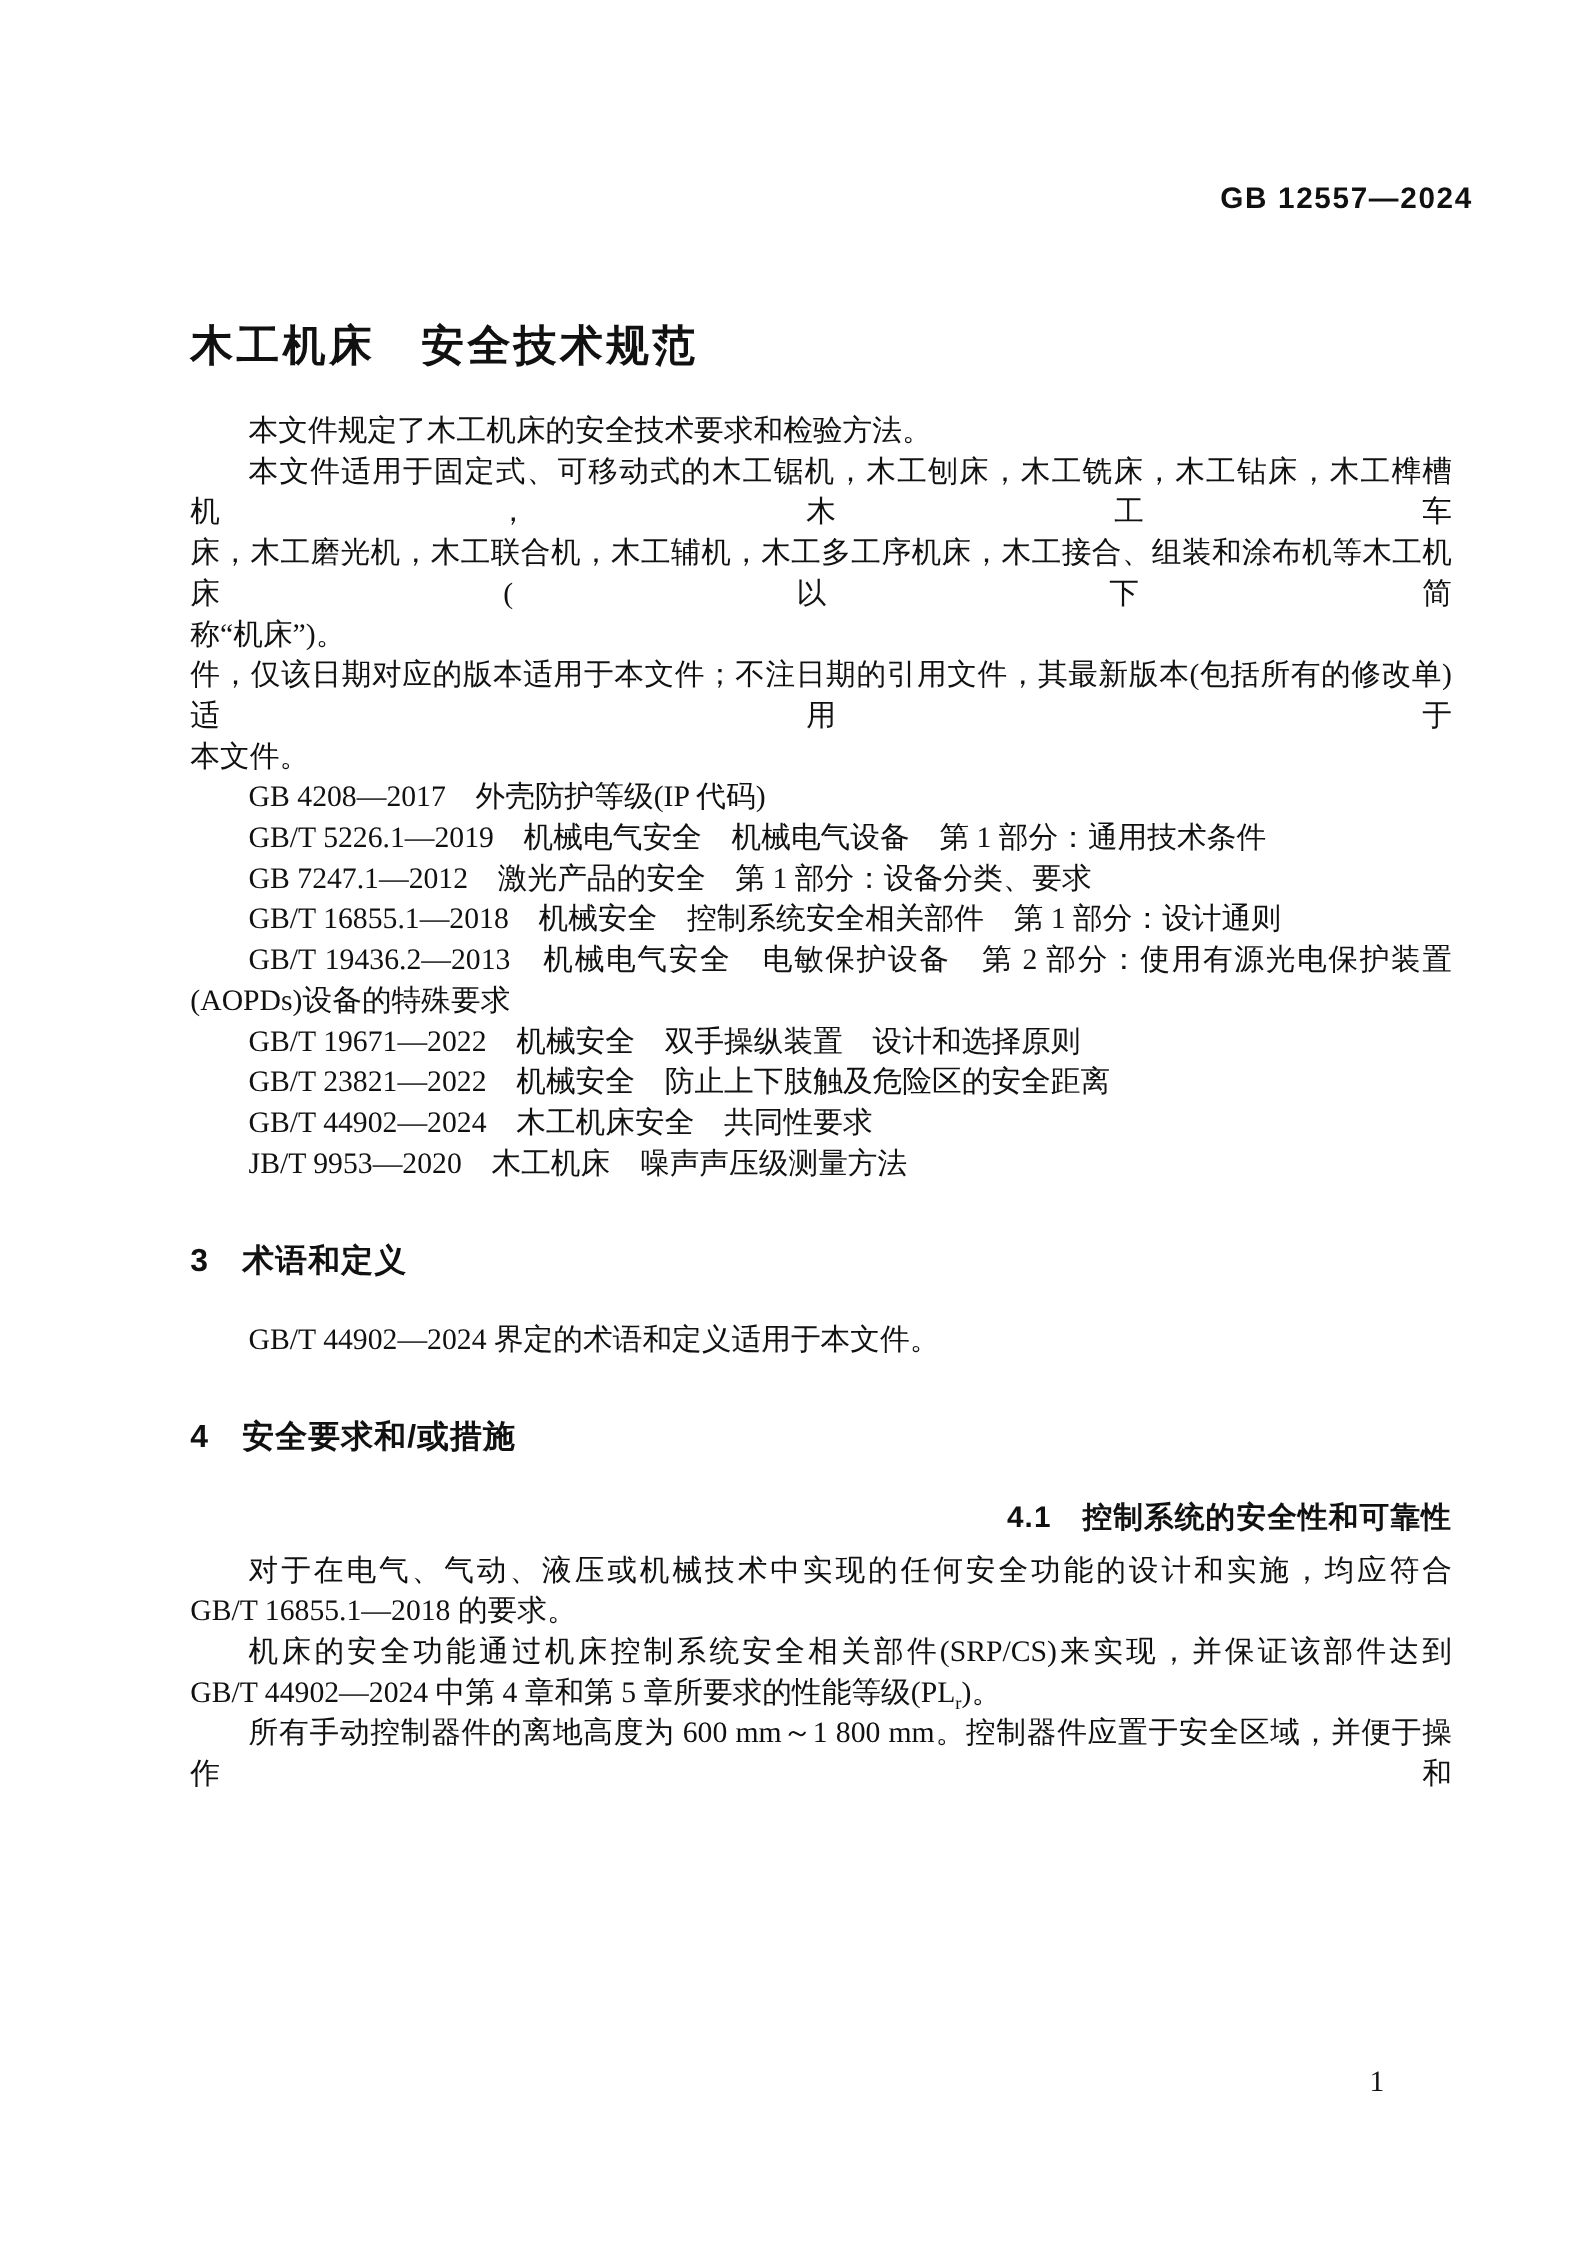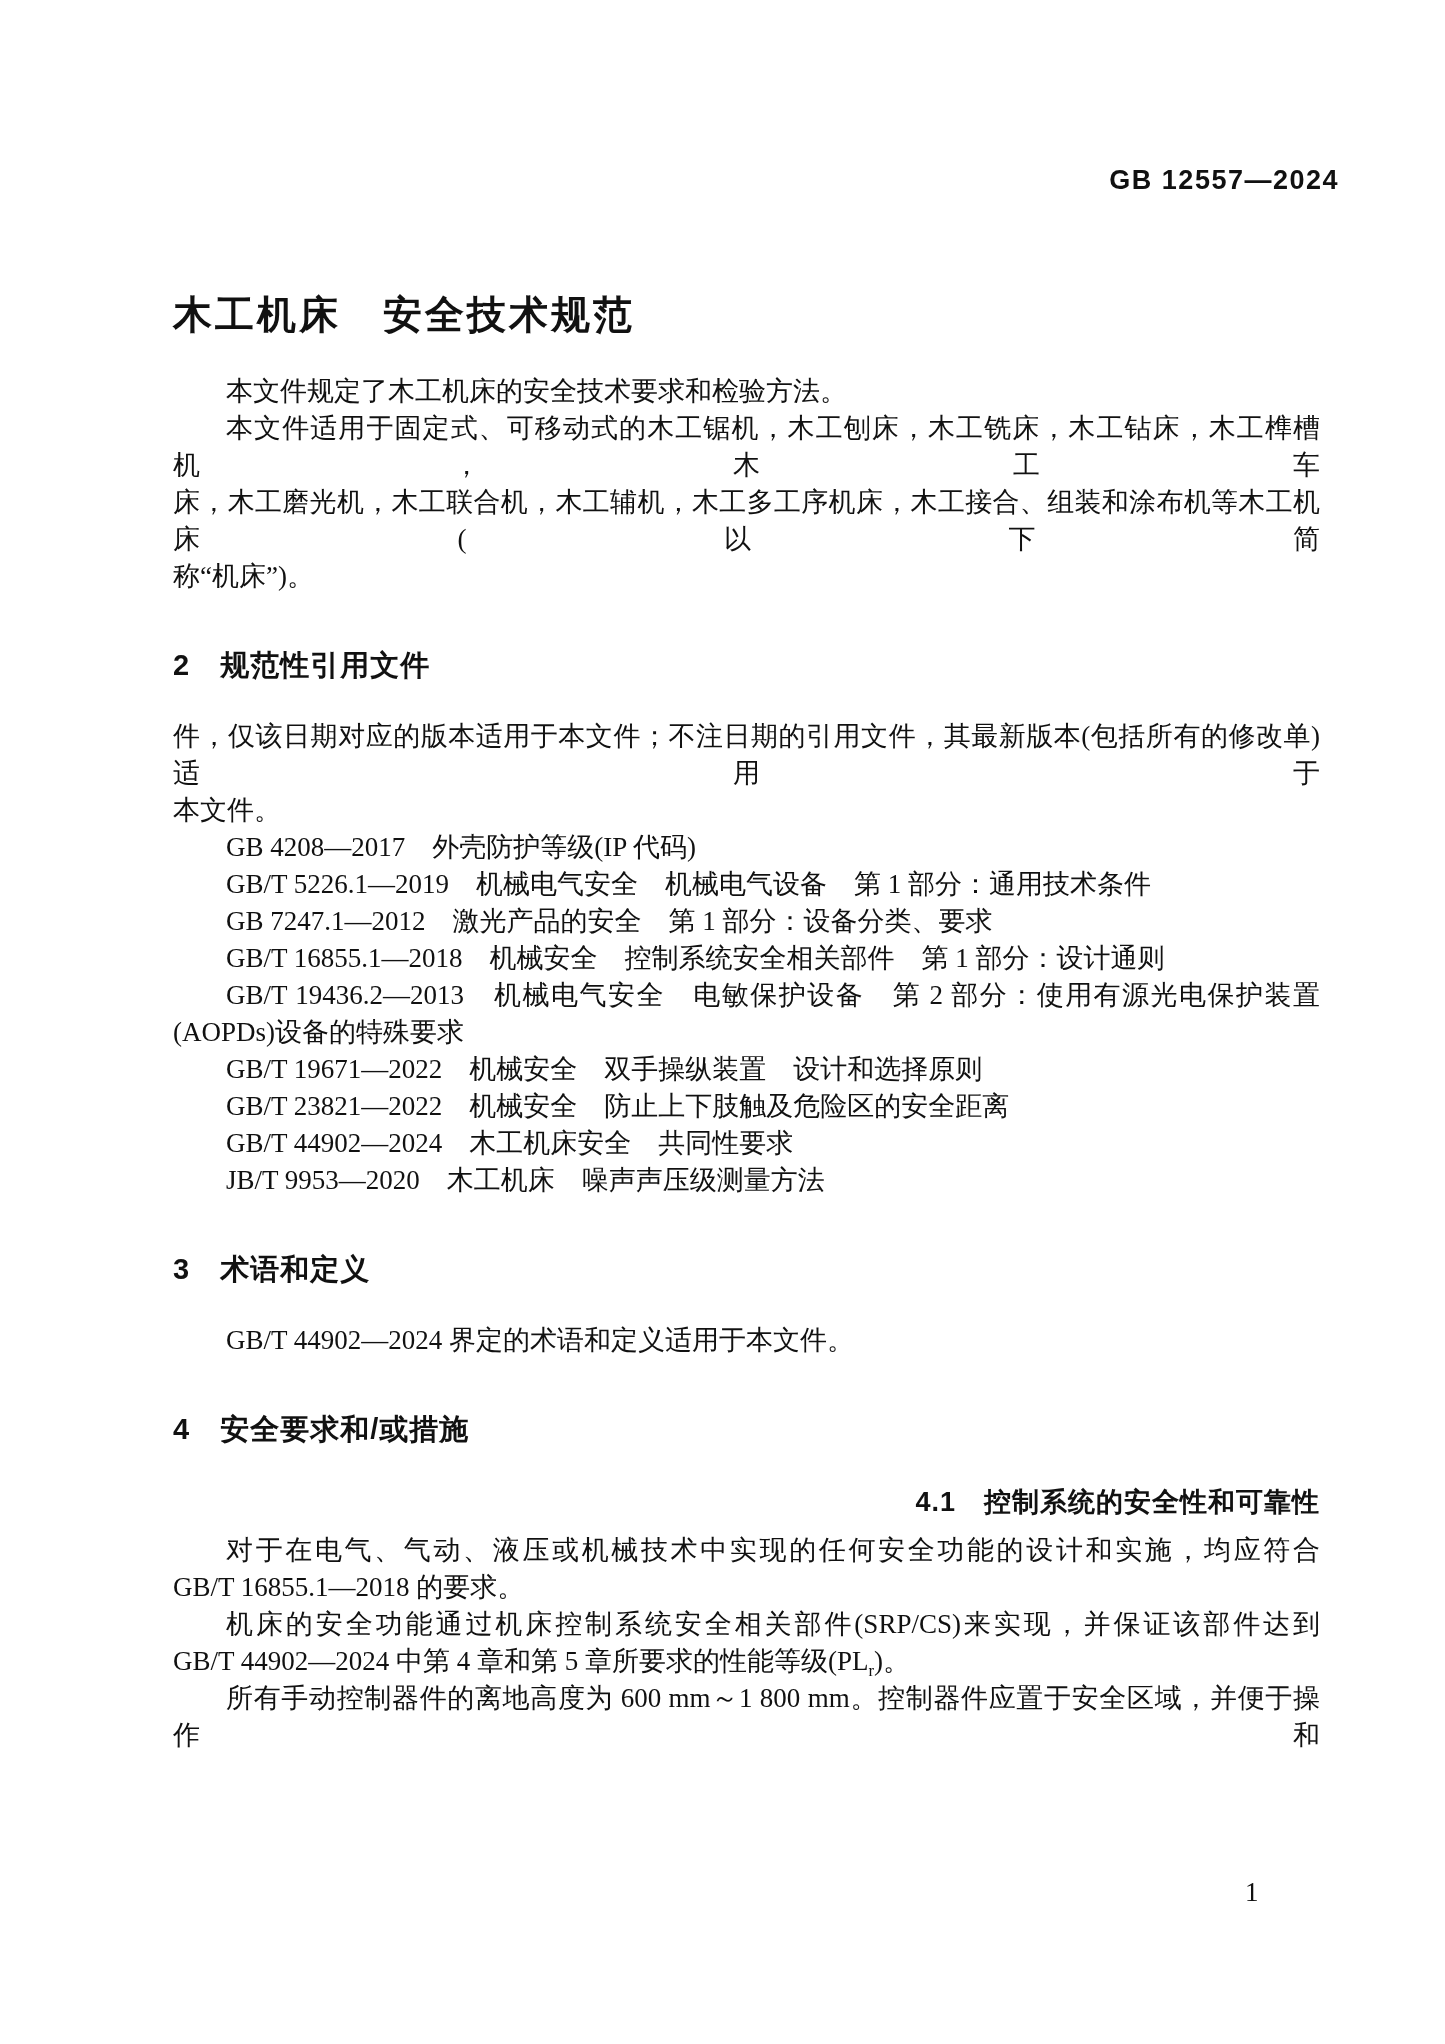--- a/index.html
+++ b/index.html
@@ -89,21 +89,20 @@
 <div class="page">
   <div class="doc-code">GB 12557—2024</div>
 
   <h1 class="doc-title">木工机床　安全技术规范</h1>
 
   <div class="content">
       <div class="line indent">本文件规定了木工机床的安全技术要求和检验方法。</div>
       <div class="line indent justify">本文件适用于固定式、可移动式的木工锯机，木工刨床，木工铣床，木工钻床，木工榫槽机，木工车</div>
       <div class="line justify">床，木工磨光机，木工联合机，木工辅机，木工多工序机床，木工接合、组装和涂布机等木工机床(以下简</div>
       <div class="line">称“机床”)。</div>
-      <div class="line h1">2　规范性引用文件</div>
       <div class="line justify">件，仅该日期对应的版本适用于本文件；不注日期的引用文件，其最新版本(包括所有的修改单)适用于</div>
       <div class="line">本文件。</div>
       <div class="line indent">GB 4208—2017　外壳防护等级(IP 代码)</div>
       <div class="line indent">GB/T 5226.1—2019　机械电气安全　机械电气设备　第 1 部分：通用技术条件</div>
       <div class="line indent">GB 7247.1—2012　激光产品的安全　第 1 部分：设备分类、要求</div>
       <div class="line indent">GB/T 16855.1—2018　机械安全　控制系统安全相关部件　第 1 部分：设计通则</div>
       <div class="line indent justify">GB/T 19436.2—2013　机械电气安全　电敏保护设备　第 2 部分：使用有源光电保护装置</div>
       <div class="line">(AOPDs)设备的特殊要求</div>
       <div class="line indent">GB/T 19671—2022　机械安全　双手操纵装置　设计和选择原则</div>
       <div class="line indent">GB/T 23821—2022　机械安全　防止上下肢触及危险区的安全距离</div>

